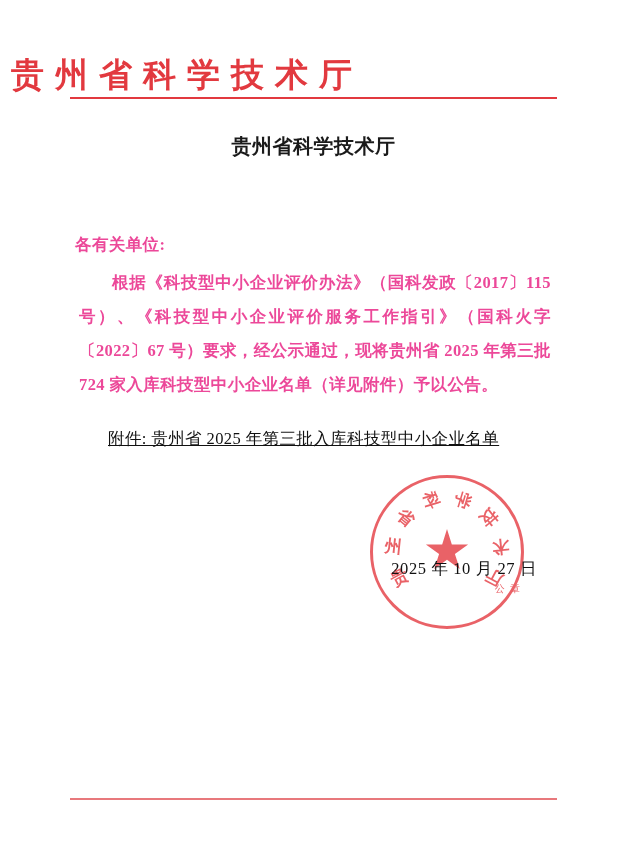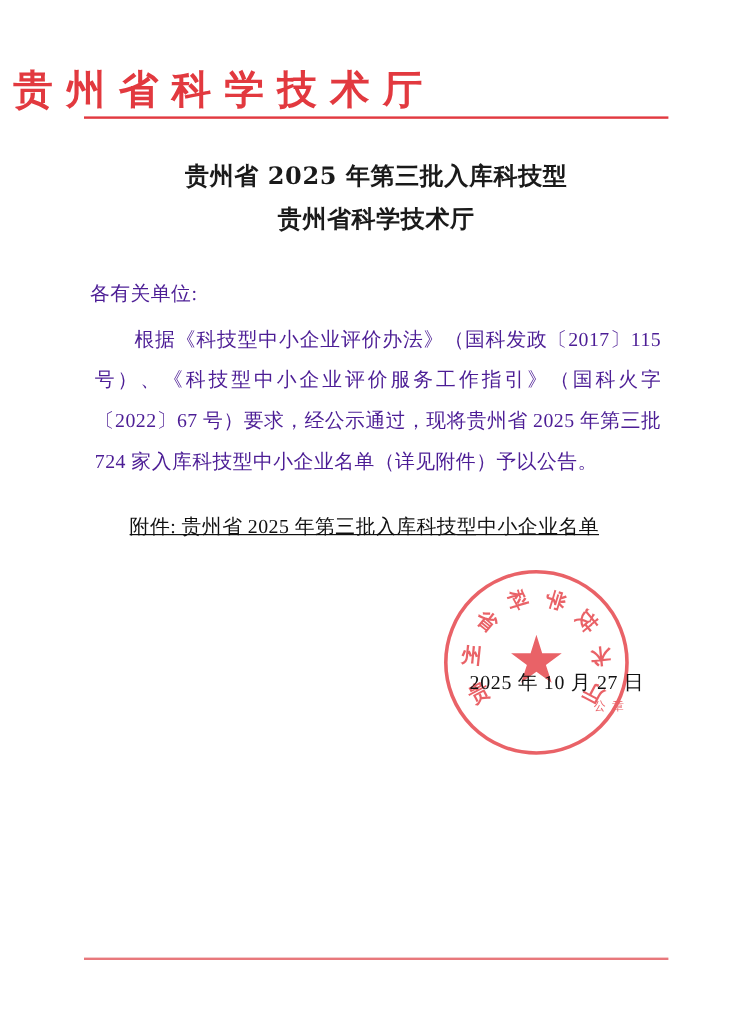--- a/index.html
+++ b/index.html
@@ -64,22 +64,23 @@
   }
 
   
   .body-block {
     position: absolute;
     top: 228px;
     left: 75px;
     width: 480px;
     font-size: 16.5px;
     line-height: 34px;
-    color: #4c1d95;
+    color: #ec4899;
     letter-spacing: 0.4px;
+    font-weight: bold;
   }
   .salutation {
     margin: 0 0 2px 0;
   }
   .para {
     margin: 4px;
     text-indent: 33px;
     text-align: justify;
     text-justify: inter-ideograph;
   }
@@ -180,21 +181,20 @@
 </style>
 </head>
 <body>
 
 <div class="page">
 
   <div class="org-title">贵州省科学技术厅</div>
   <div class="header-rule"></div>
 
   <div class="doc-title">
-    <div>贵州省 2025 年第三批入库科技型</div>
     <div>贵州省科学技术厅</div>
   </div>
 
   <div class="body-block">
     <p class="salutation">各有关单位:</p>
     <p class="para">根据《科技型中小企业评价办法》（国科发政〔2017〕115 号）、《科技型中小企业评价服务工作指引》（国科火字〔2022〕67 号）要求，经公示通过，现将贵州省 2025 年第三批 724 家入库科技型中小企业名单（详见附件）予以公告。</p>
   </div>
 
   <div class="attachment">附件: 贵州省 2025 年第三批入库科技型中小企业名单</div>
 

